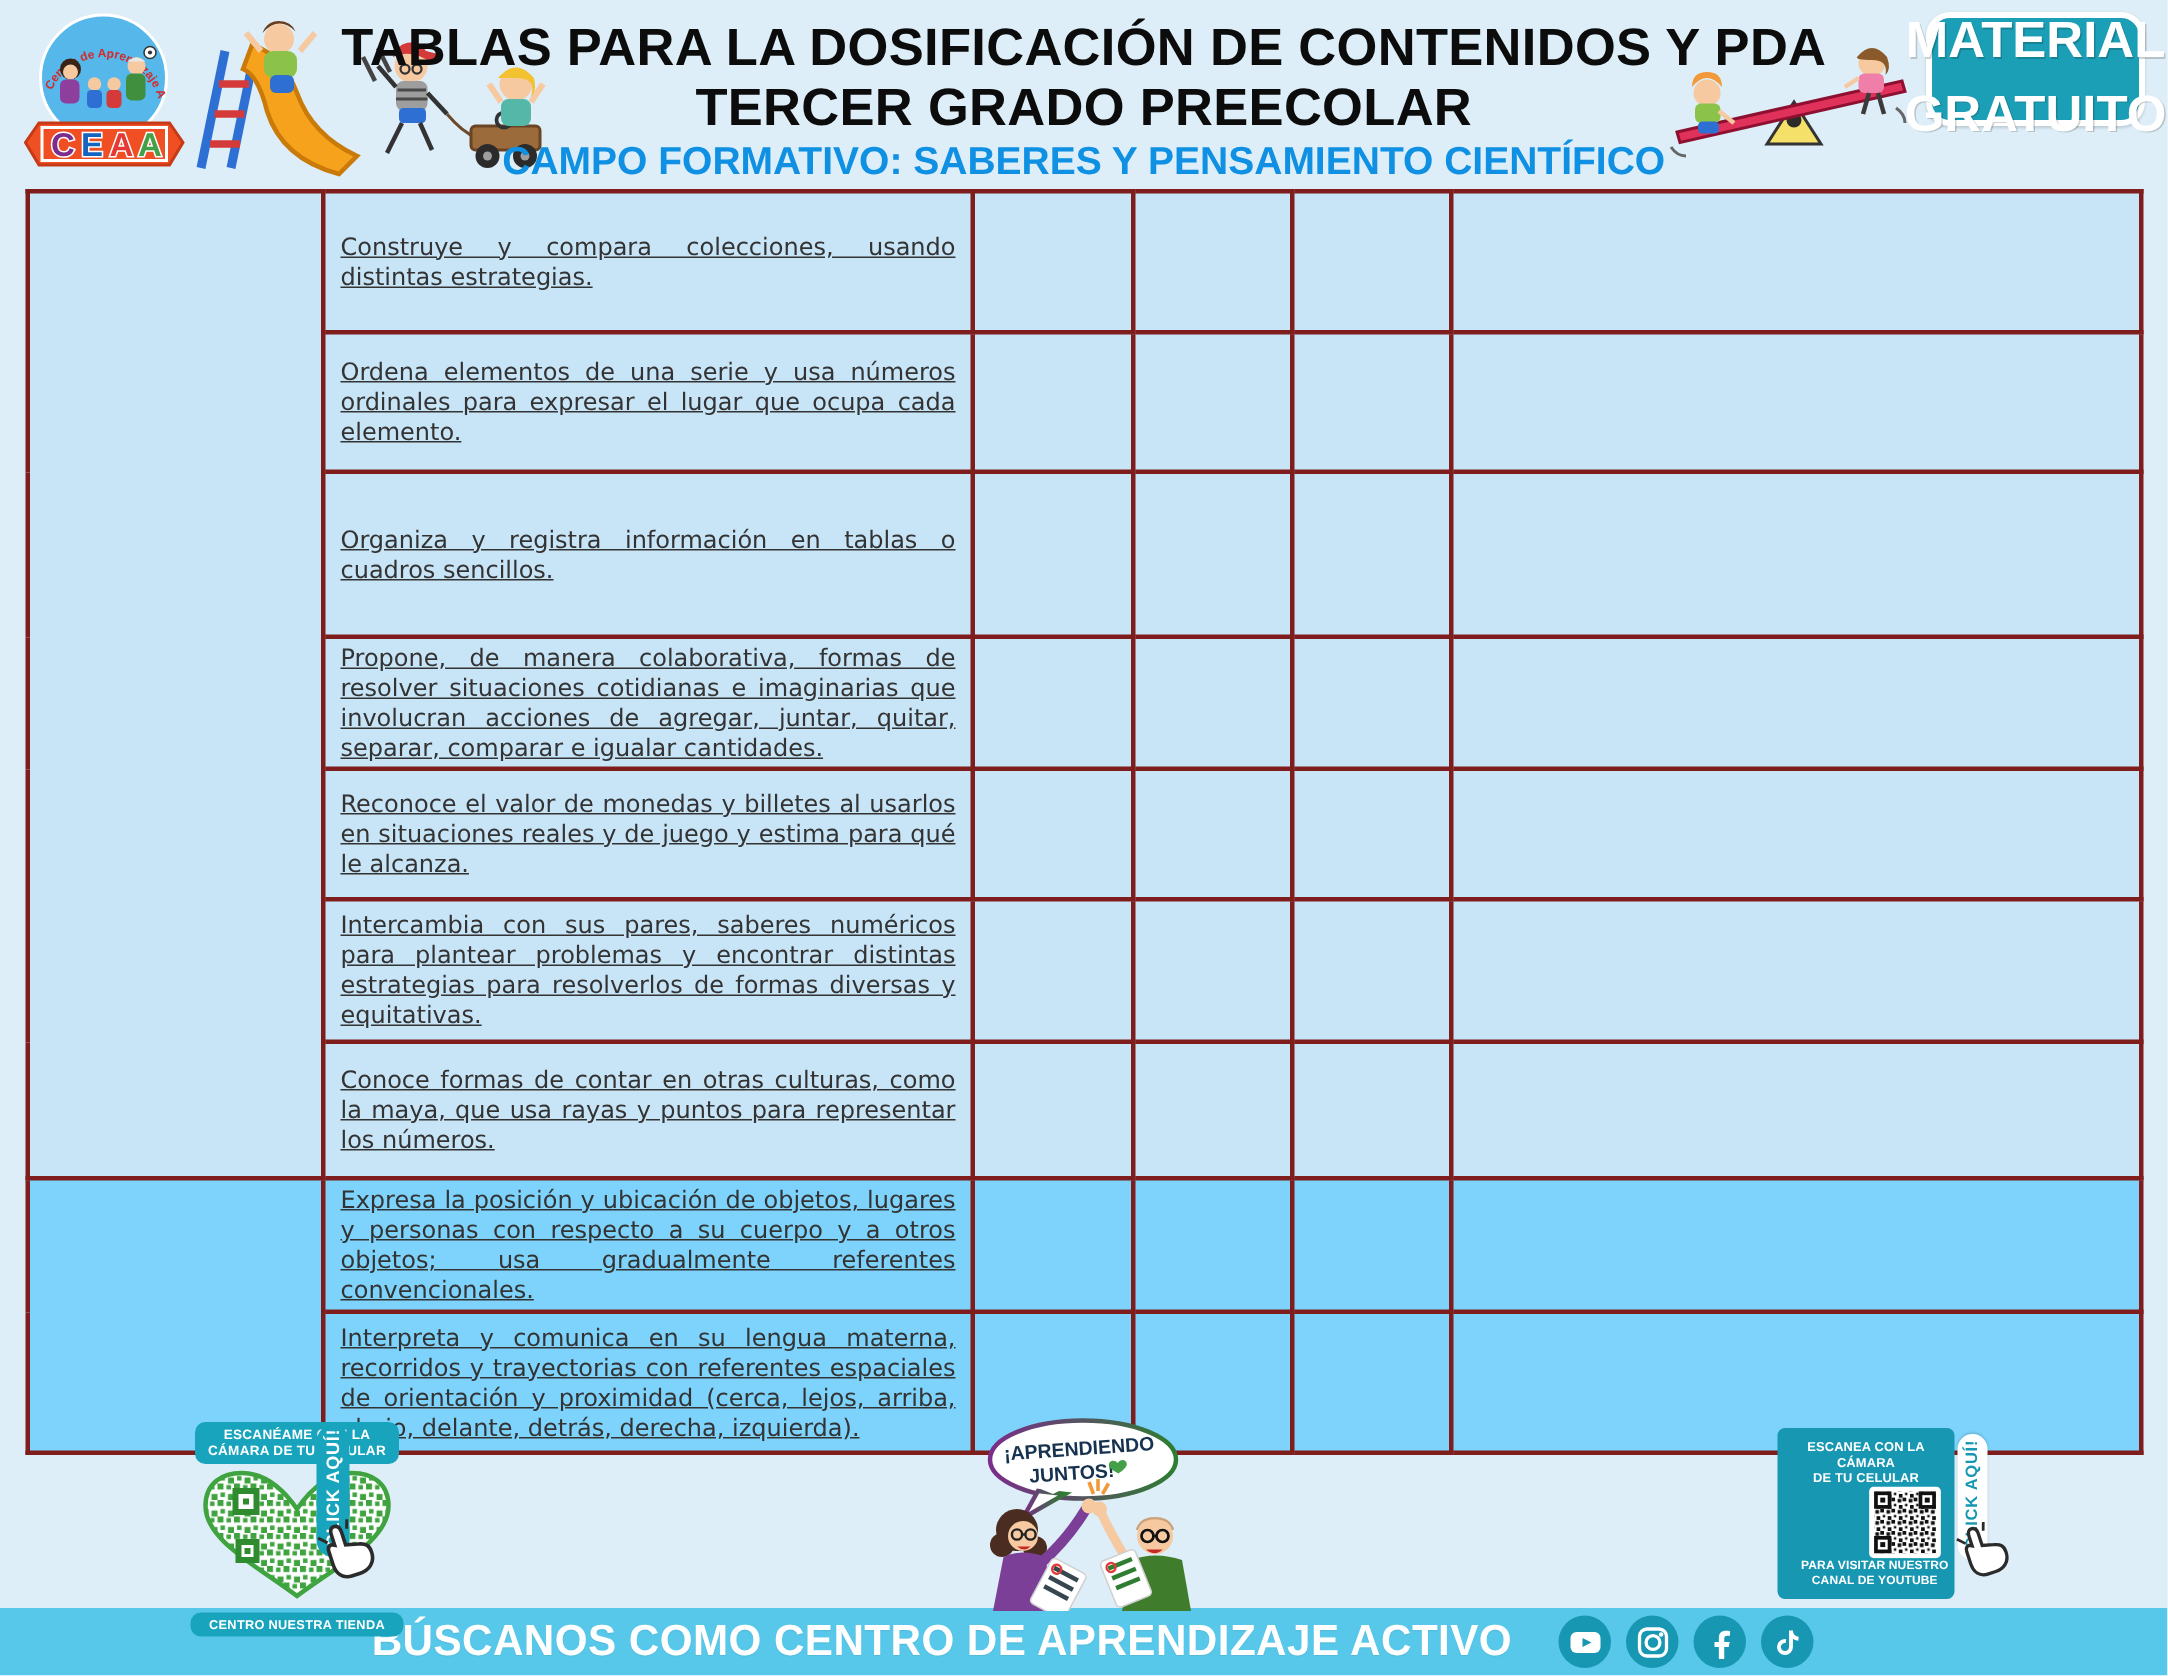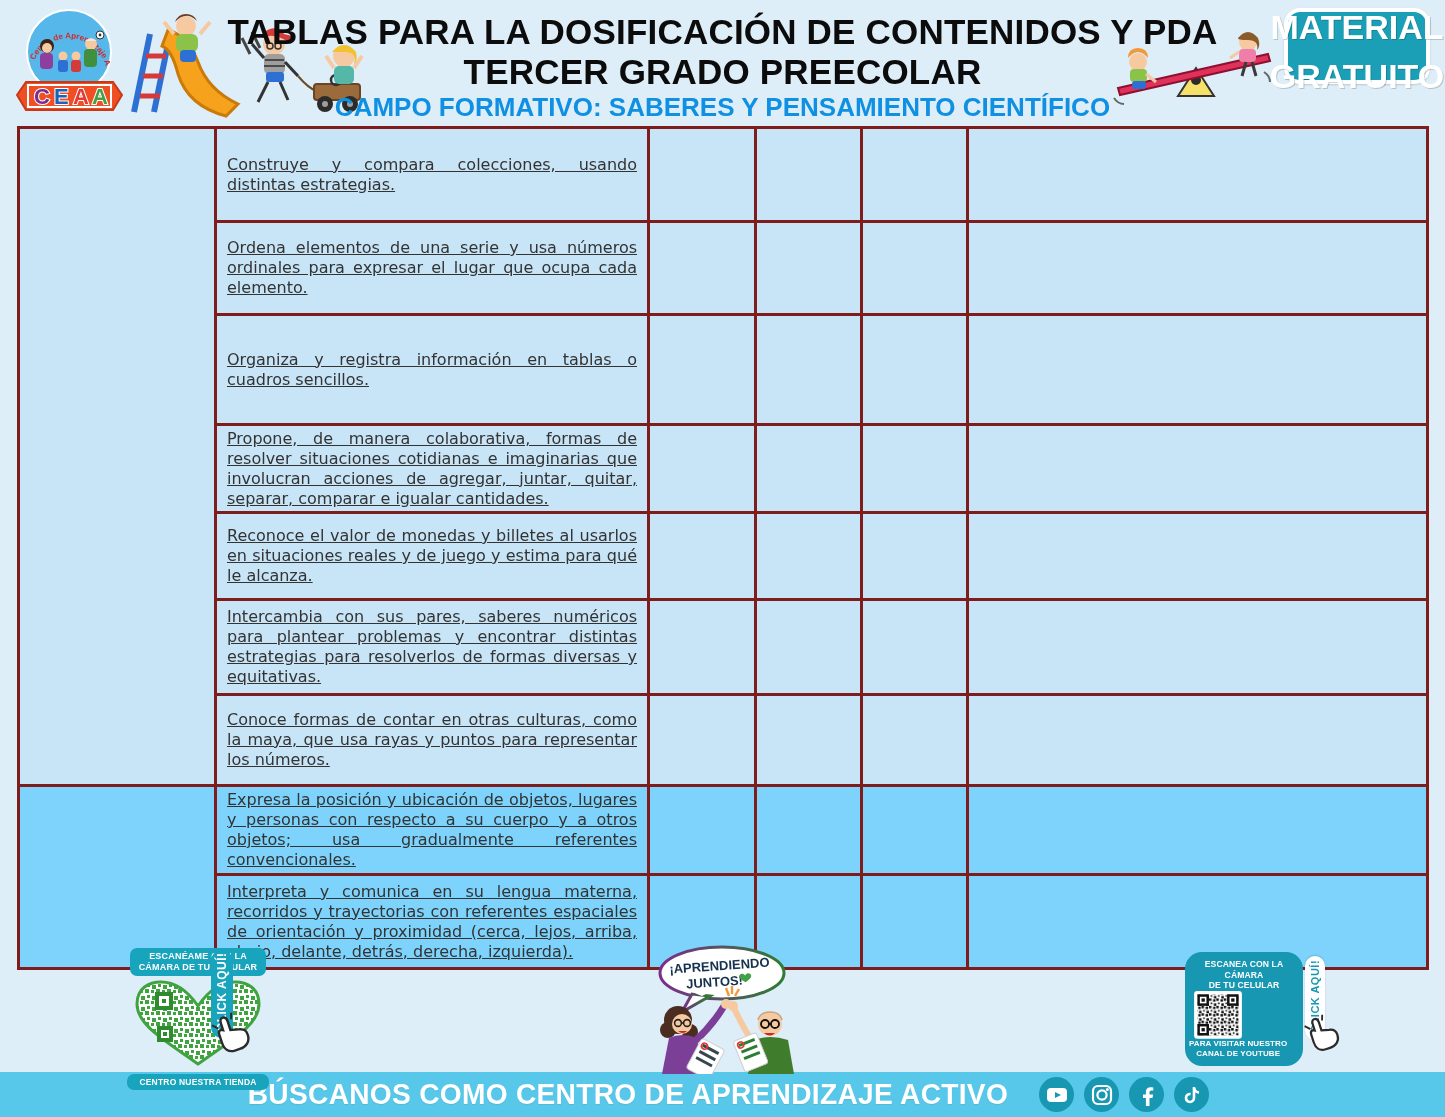--- a/index.html
+++ b/index.html
@@ -35,22 +35,22 @@
   }
   .vpill{
     position:absolute; border-radius:11px; display:flex; align-items:center; justify-content:center;
     writing-mode:vertical-rl; transform:rotate(180deg);
     font-weight:bold; font-size:12px; letter-spacing:.5px;
   }
   .vpill.teal{background:#18a4bd; color:#fff;}
   .vpill.white{background:#ffffff; color:#1797b2;}
   .rqr{
     position:absolute; left:1185px; top:952px; width:118px; height:114px;
-    background:#1797b2; border-radius:17px; color:#fff; text-align:center;
-    display:flex; flex-direction:column; align-items:flex-start; justify-content:space-between;
+    background:#1797b2; border-radius:5px; color:#fff; text-align:center;
+    display:flex; flex-direction:column; align-items:flex-end; justify-content:space-between;
     padding:7px 4px; box-sizing:border-box; z-index:2;
   }
   .rqr .lbl{font-size:8.6px; font-weight:bold; line-height:1.25; letter-spacing:.1px;}
   
   .footer{
     position:absolute; left:0; bottom:0; width:100%; height:45px; background:#58c8ea; z-index:1;
     display:flex; align-items:center; justify-content:center; gap:20px;
   }
   .footer-text{color:#fff; font-weight:bold; font-size:29px; letter-spacing:.3px; transform:scaleX(.97); text-shadow:0 1px 1px rgba(0,0,0,.08);}
   .social{display:flex; gap:10px; align-items:center;}

